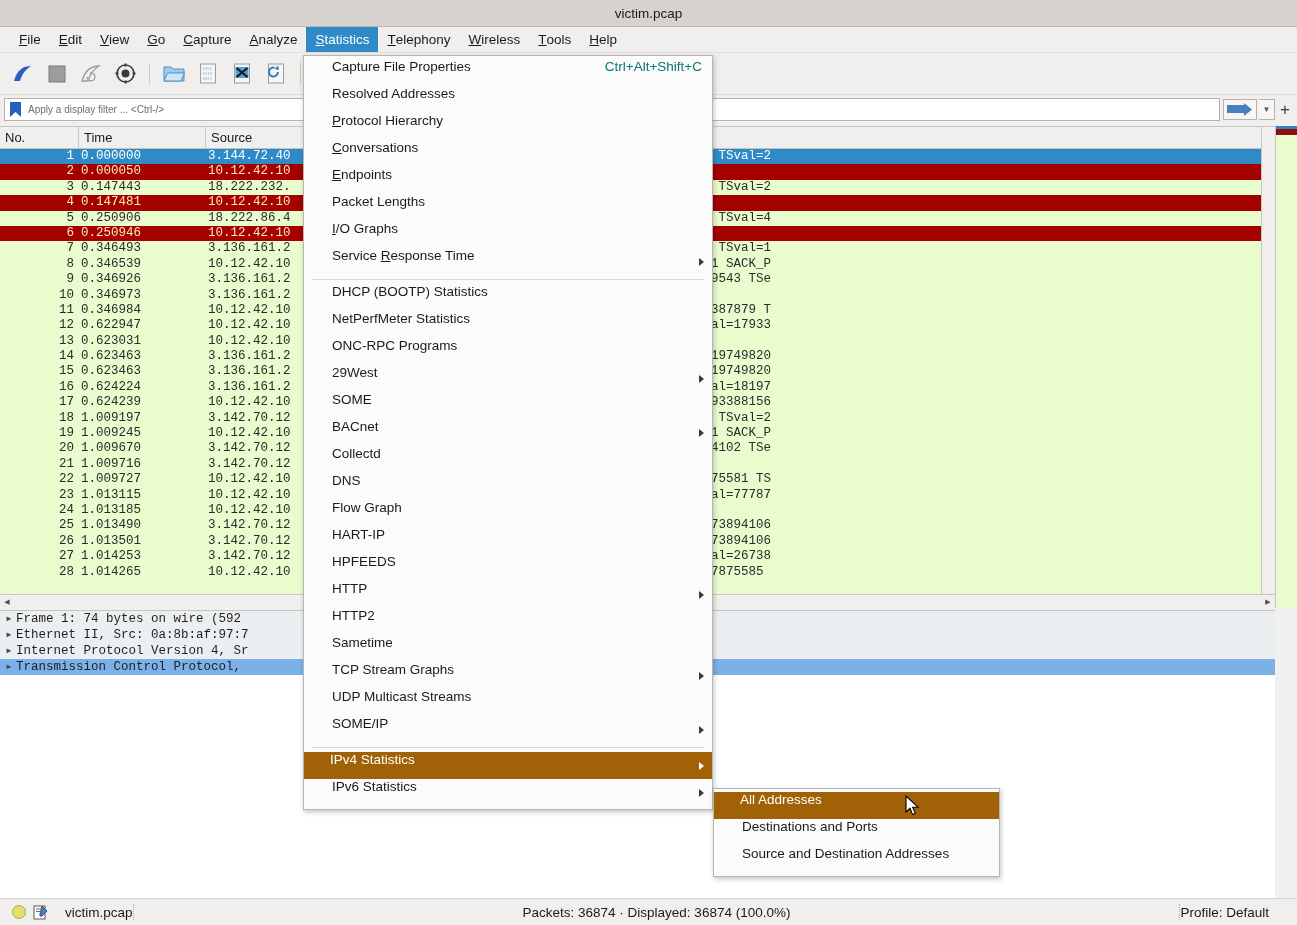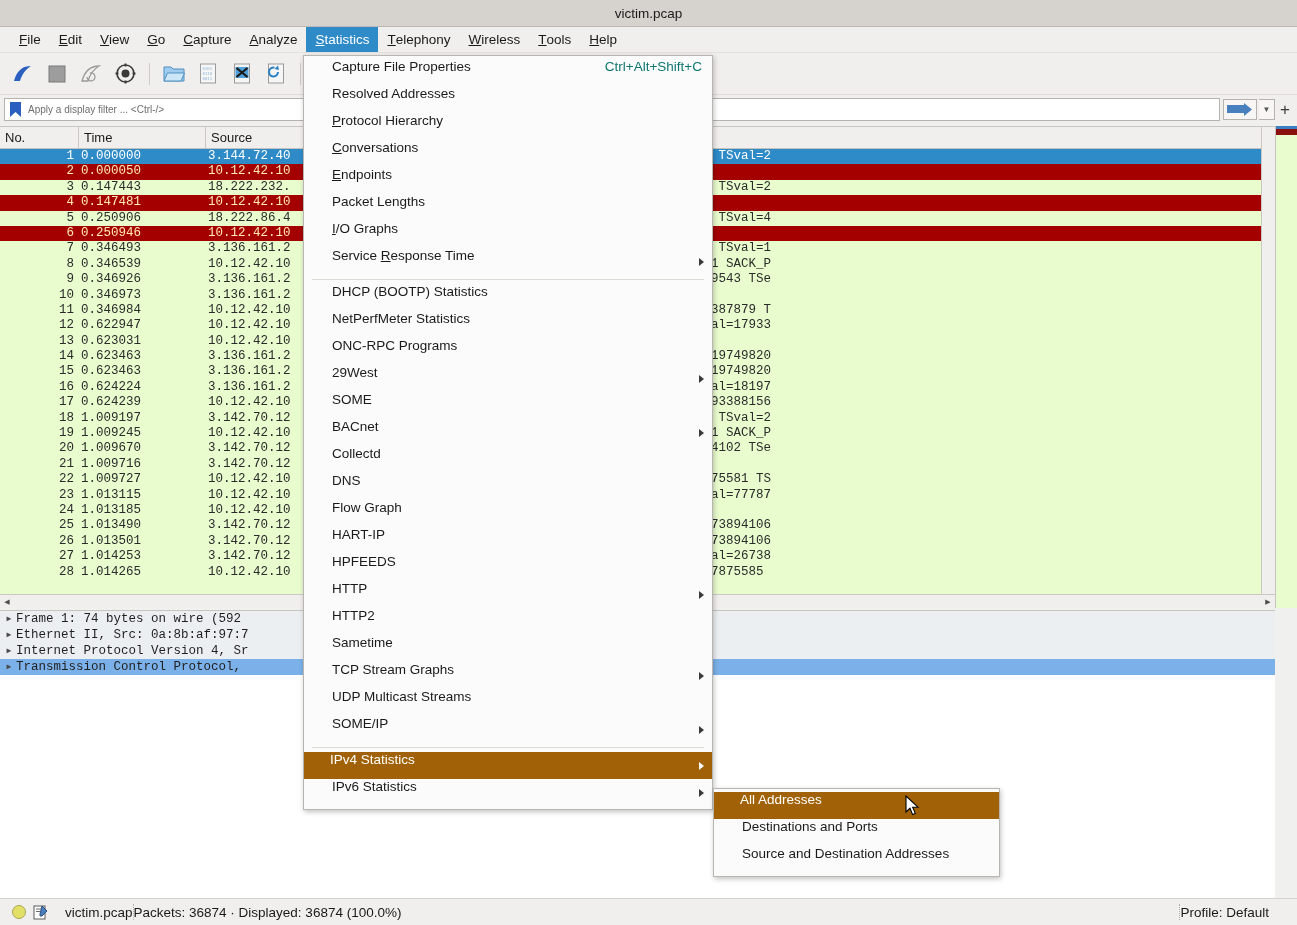--- a/index.html
+++ b/index.html
@@ -173,21 +173,21 @@
   
   #statusbar{
     position:absolute; left:0; bottom:0; width:100%; height:27px;
     background:#f0efee; border-top:1px solid #d5d2ce;
     display:flex; align-items:center; font-size:13.5px;
   }
   #sb-left{ display:flex;align-items:center;gap:7px;padding-left:12px; }
   #sb-exp{ width:14px;height:14px;border-radius:50%;background:#e3e06a;border:1px solid #a9a650;}
   #sb-note{ width:15px;height:15px; }
   #sb-file{ margin-left:10px; }
-  #sb-mid{ flex:1;text-align:left; }
+  #sb-mid{ flex:1;text-align:center; }
   #sb-right{ padding-right:28px; }
   .sb-div{ width:1px;height:16px;border-left:1px dotted #b4b0ac; }
 
   
   #statsmenu{
     position:absolute; left:303px; top:55px;
     width:410px;
     background:#fbfbfb;
     border:1px solid #b9b6b2;
     box-shadow:1px 2px 5px rgba(0,0,0,0.24);

